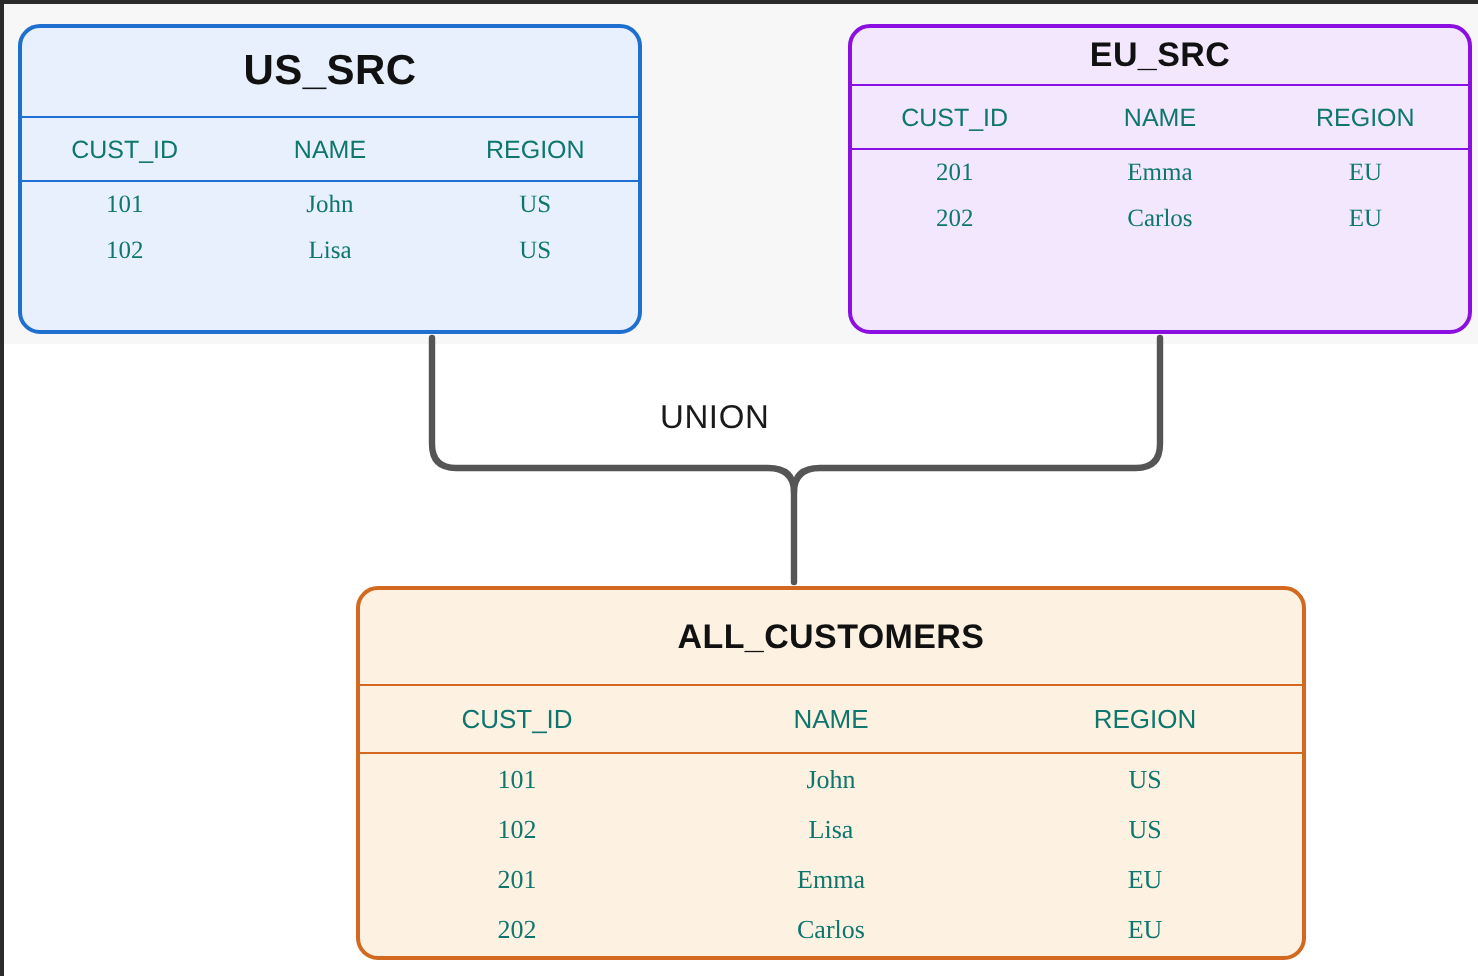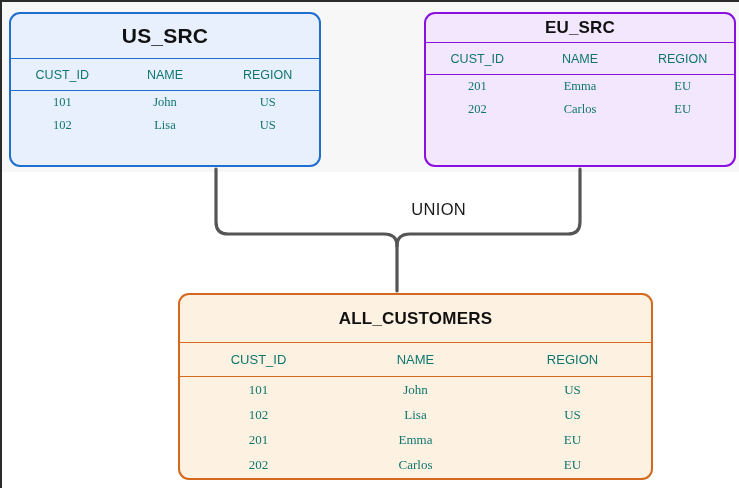--- a/index.html
+++ b/index.html
@@ -106,24 +106,24 @@
   #connector {
     position: absolute;
     left: 0;
     top: 0;
     width: 739px;
     height: 488px;
     pointer-events: none;
   }
   #union-label {
     position: absolute;
-    left: 352px;
+    left: 328px;
     top: 198px;
     width: 112px;
-    text-align: right;
+    text-align: left;
     font-size: 16.5px;
     color: #1a1a1a;
     letter-spacing: 0.3px;
   }
 </style>
 </head>
 <body>
 
 <div id="canvas">
 

